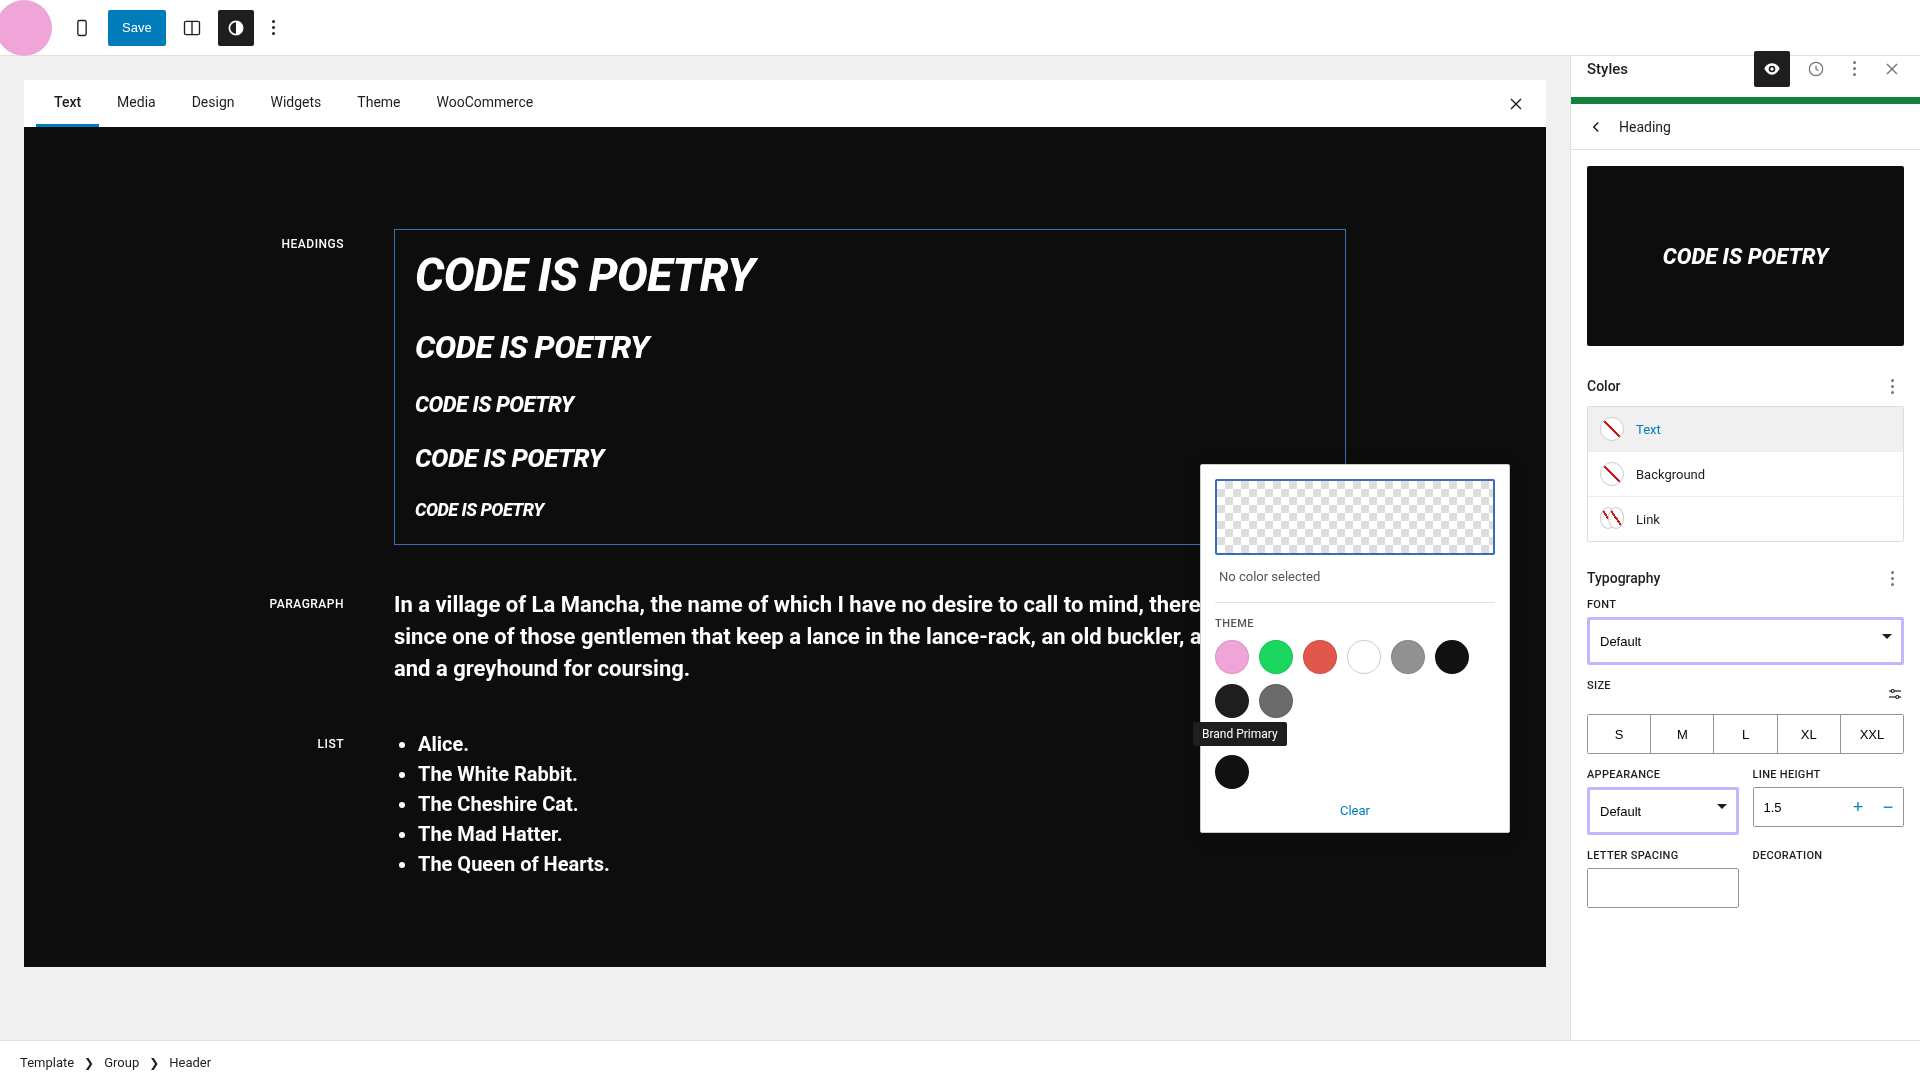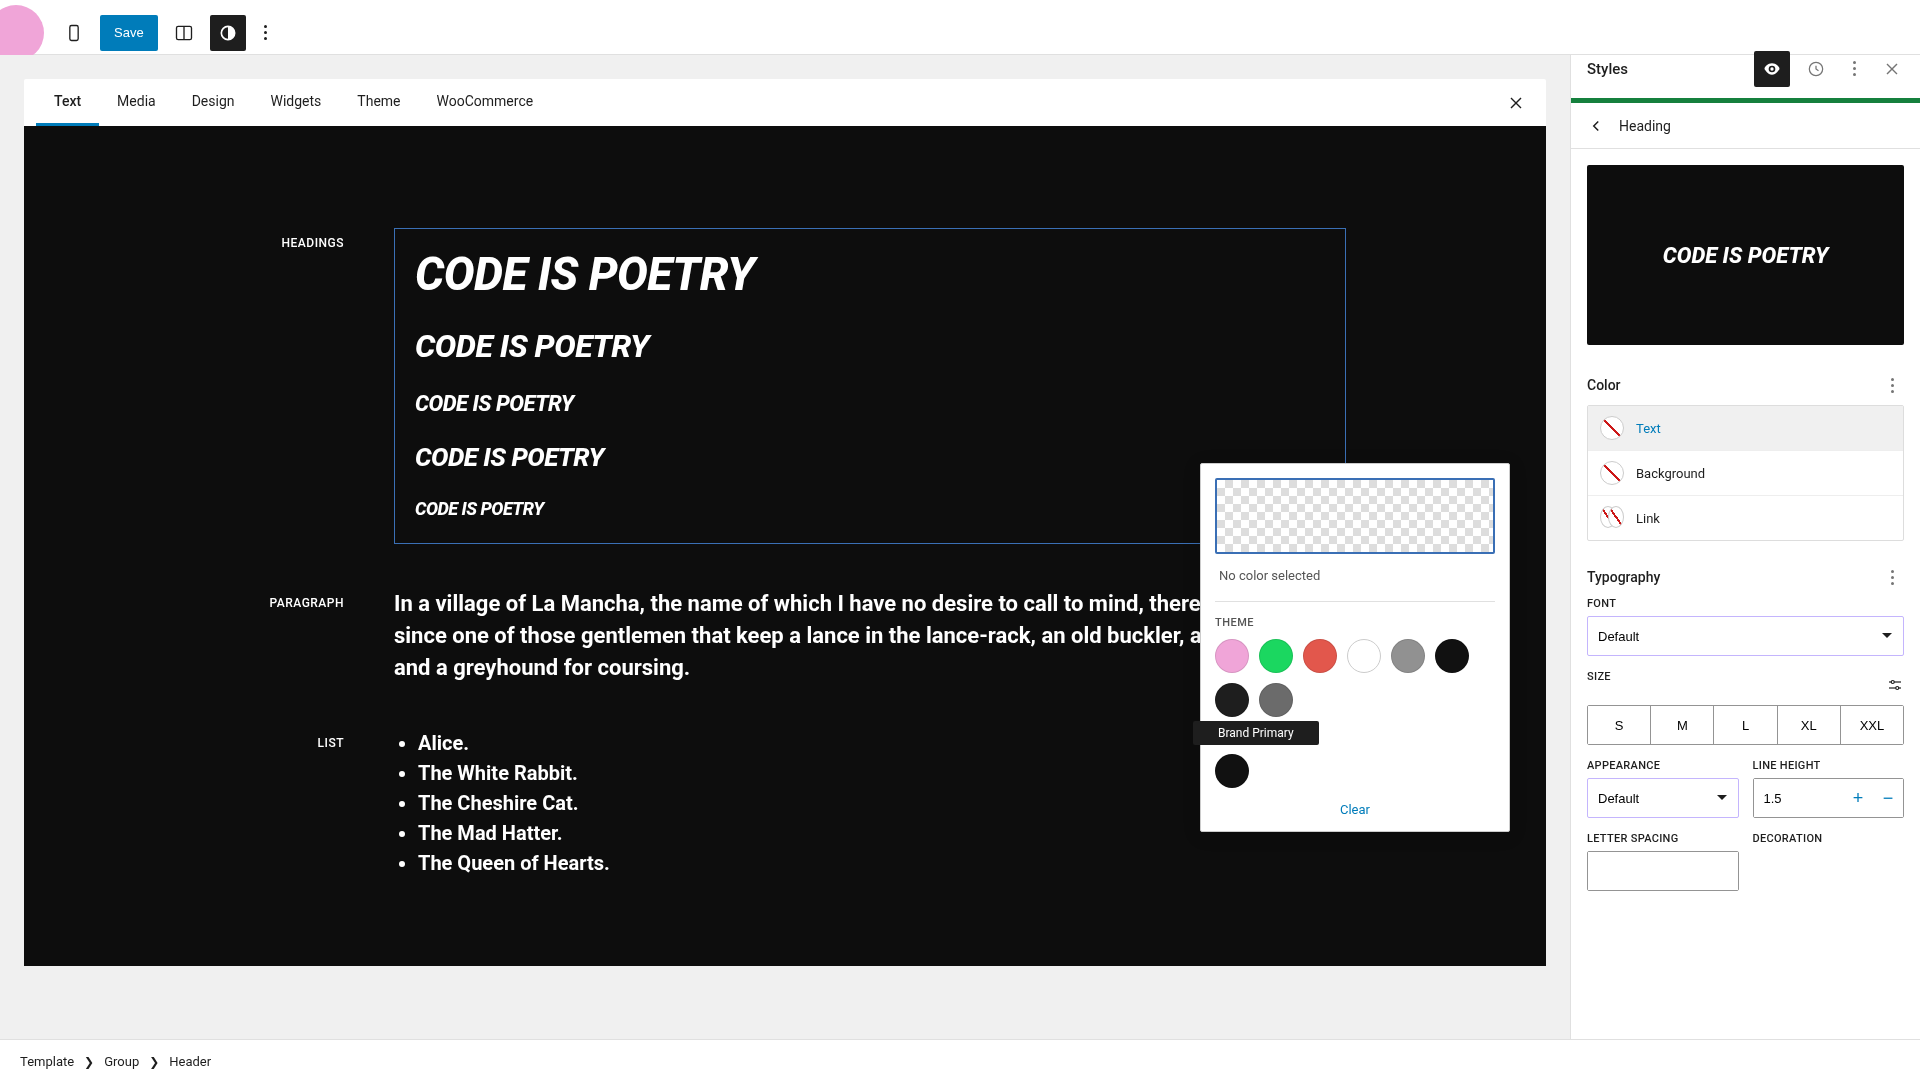--- a/index.html
+++ b/index.html
@@ -1,19 +1,19 @@
 <!DOCTYPE html>
 <html><head>
 <meta charset="utf-8">
 <style>
 * { box-sizing: border-box; margin: 0; padding: 0; }
 body { font-family: -apple-system, BlinkMacSystemFont, "Segoe UI", Roboto, sans-serif; font-size: 13px; color: #1e1e1e; background: #fff; overflow: hidden; width: 1920px; height: 1080px; position: relative; }
 
 
-.top-toolbar { height: 44px; display: flex; align-items: center; padding: 0 0; gap: 8px; border-bottom: 1px solid #e0e0e0; margin-top: 11px; }
+.top-toolbar { height: 56px; display: flex; align-items: center; padding: 0 8px; gap: 8px; border-bottom: 1px solid #e0e0e0; }
 .logo { width: 56px; height: 56px; background: #f0a5d8; border-radius: 50%; margin-left: -12px; margin-right: 4px; }
 .tb-icon-btn { width: 36px; height: 36px; display: flex; align-items: center; justify-content: center; border-radius: 2px; cursor: pointer; color: #1e1e1e; }
 .tb-icon-btn.dark { background: #1e1e1e; color: #fff; }
 .save-btn { background: #007cba; color: #fff; border: none; height: 36px; padding: 0 14px; border-radius: 2px; font-size: 13px; cursor: pointer; }
 svg { display: block; }
 
 
 .layout { display: flex; height: calc(1080px - 56px - 40px); }
 .canvas-area { flex: 1; background: #f0f0f0; padding: 24px 24px 0 24px; overflow: hidden; position: relative; }
 .sidebar { width: 350px; border-left: 1px solid #e0e0e0; background: #fff; display: flex; flex-direction: column; }
@@ -46,21 +46,21 @@
 .canvas::-webkit-scrollbar { width: 14px; }
 .canvas::-webkit-scrollbar-track { background: #1a1a1a; }
 .canvas::-webkit-scrollbar-thumb { background: #555; }
 
 
 .footer { height: 44px; border-top: 1px solid #e0e0e0; display: flex; align-items: center; padding: 14px 20px; gap: 10px; font-size: 13px; color: #1e1e1e; }
 .footer .sep { color: #1e1e1e; font-size: 12px; }
 .footer span { cursor: pointer; }
 
 
-.sb-header { height: 48px; display: flex; align-items: center; padding: 0 10px 16px 16px; border-bottom: 5px solid #15803d; gap: 8px; }
+.sb-header { height: 48px; display: flex; align-items: center; padding: 0 10px 16px 16px; border-bottom: 7px solid #15803d; gap: 8px; }
 .sb-title { font-size: 15px; font-weight: 500; flex:1; }
 .sb-icon-btn { width: 36px; height: 36px; display:flex;align-items:center;justify-content:center;border-radius:2px;cursor:pointer;color:#757575; }
 .sb-icon-btn.dark { background:#1e1e1e;color:#fff; }
 .sb-nav { height: 46px; display:flex;align-items:center;gap:14px;padding:0 16px;border-bottom:1px solid #e0e0e0; }
 .sb-nav .back { cursor:pointer; }
 .sb-nav .crumb { font-size:14px; }
 
 .preview-box { margin: 16px 16px 20px 16px; height: 180px; background: #0d0d0d; display:flex;align-items:center;justify-content:center;border-radius:2px; }
 .preview-text { color:#fff; font-style:italic; font-weight:800; font-size: 22px; }
 
@@ -77,21 +77,21 @@
 .swatch-indicator.link { border:none; background:none; }
 .swatch-indicator.link::after { display:none; }
 .link-swatch-pair { display:flex; }
 .link-swatch-pair span { width:22px;height:22px;border-radius:50%;border:1px solid #ccc; position:relative; background:#fff;}
 .link-swatch-pair span::after { content:""; position:absolute; inset:0; border-radius:50%; background:linear-gradient(to top right, transparent calc(50% - 1px), #cc1818 calc(50% - 1px), #cc1818 calc(50% + 1px), transparent calc(50% + 1px)); }
 .link-swatch-pair span:last-child { margin-left:-8px; }
 .cr-label { font-size: 13px; }
 
 .field-label { font-size: 11px; font-weight: 500; letter-spacing: .3px; text-transform: uppercase; color:#1e1e1e; margin-bottom: 6px; }
 .field-label-row { display:flex; align-items:center; justify-content:space-between; margin-bottom:6px; }
-.select { width:100%; height:40px; border:1px solid #c4b5fd; border-radius:2px; padding: 0 30px 0 10px; font-size:13px; background:#fff; appearance:none; position:relative; }
+.select { width:100%; height:48px; border:3px solid #c4b5fd; border-radius:2px; padding: 0 30px 0 10px; font-size:13px; background:#fff; appearance:none; position:relative; }
 .select-wrap { position:relative; margin-bottom: 14px; }
 .select-wrap::after { content:""; position:absolute; right:12px; top:17px; border:5px solid transparent; border-top-color:#1e1e1e; pointer-events:none; }
 
 .size-seg { display:flex; border:1px solid #949494; border-radius:2px; height:40px; margin-bottom:14px; }
 .size-seg button { flex:1; background:#fff; border:none; border-right:1px solid #949494; font-size:13px; cursor:pointer; }
 .size-seg button:last-child { border-right:none; }
 
 .two-col { display:flex; gap:14px; margin-bottom: 14px; }
 .two-col > div { flex:1; }
 .stepper { display:flex; border:1px solid #949494; border-radius:2px; height:40px; align-items:center; }
@@ -105,21 +105,21 @@
   background-image: linear-gradient(45deg,#ddd 25%,transparent 25%),linear-gradient(-45deg,#ddd 25%,transparent 25%),linear-gradient(45deg,transparent 75%,#ddd 75%),linear-gradient(-45deg,transparent 75%,#ddd 75%);
   background-size: 16px 16px; background-position: 0 0, 0 8px, 8px -8px, -8px 0; }
 .popover-msg { font-size:13px; color:#555; padding: 14px 4px 18px 4px; border-bottom: 1px solid #e0e0e0; margin-bottom: 14px; }
 .popover-group-label { font-size: 11px; font-weight:500; letter-spacing:.5px; color:#555; margin-bottom: 10px; }
 .swatch-row { display:flex; gap:10px; flex-wrap:wrap; margin-bottom: 14px; }
 .swatch { width:34px; height:34px; border-radius:50%; cursor:pointer; border:1px solid rgba(0,0,0,.1); }
 .swatch.white { border:1px solid #ccc; }
 .popover-clear { text-align:center; }
 .popover-clear a { color:#007cba; font-size:13px; cursor:pointer; text-decoration:none; }
 
-.tooltip { position:absolute; background:#1e1e1e; color:#fff; font-size:12px; padding: 5px 25px; border-radius:2px; white-space:nowrap; z-index:60; }
+.tooltip { position:absolute; background:#1e1e1e; color:#fff; font-size:12px; padding: 5px 9px; border-radius:2px; white-space:nowrap; z-index:60; }
 .tooltip::after { content:""; position:absolute; top:-5px; left:16px; border:5px solid transparent; border-bottom-color:#1e1e1e; }
 
 .kebab { display:flex;flex-direction:column;gap:3px;align-items:center;justify-content:center; width:24px;height:24px; cursor:pointer; }
 .kebab span { width:3px;height:3px;background:#1e1e1e;border-radius:50%; }
 .kebab.light span { background:#757575; }
 </style>
 </head>
 <body>
 
 <div class="top-toolbar">

